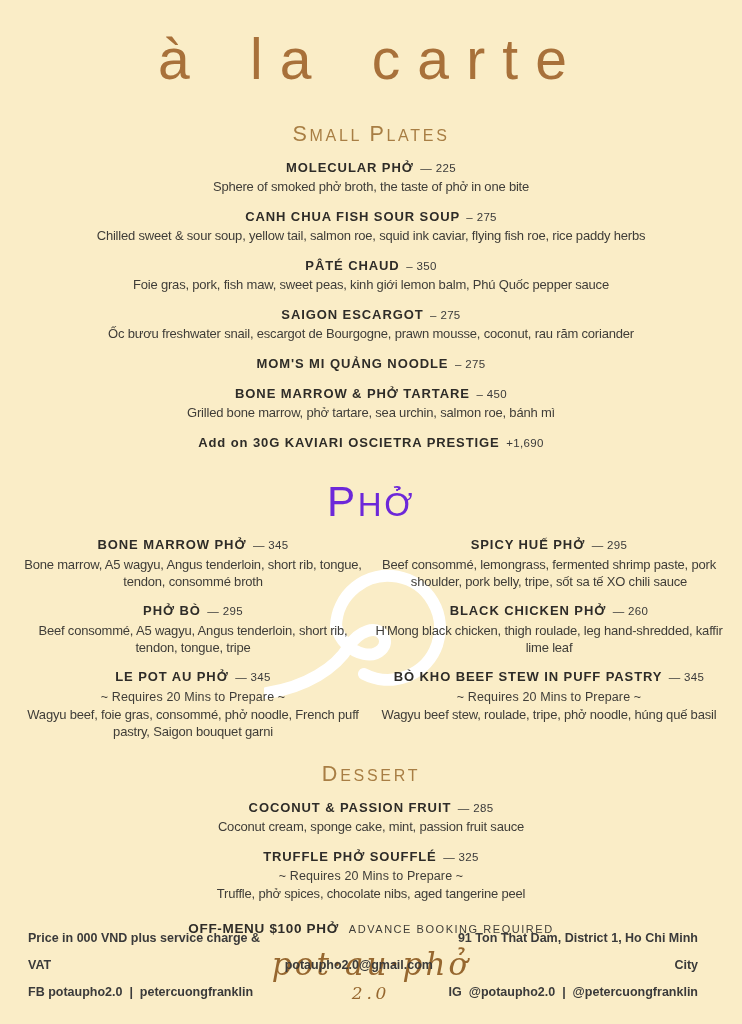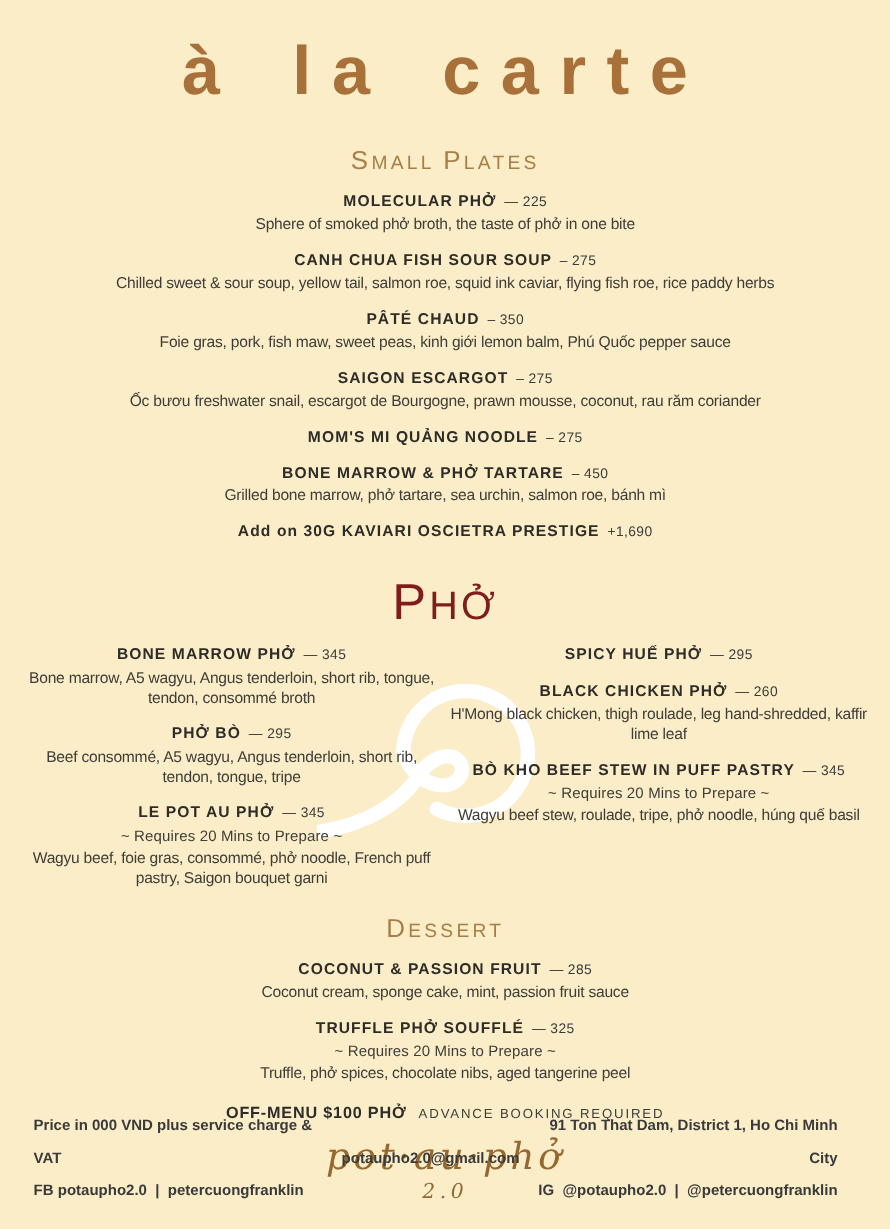--- a/index.html
+++ b/index.html
@@ -11,33 +11,33 @@
     position:relative;
     width:742px;height:1024px;
     margin:0 auto;
     background:#FAEDC7;
     overflow:hidden;
   }
   .content{position:relative;z-index:1;text-align:center;padding-top:28px;}
 
   
   .title{
-    font-size:57px;line-height:1.1;font-weight:bold;
+    font-size:57px;line-height:1.1;font-weight:normal;
     color:#A8713A;
     letter-spacing:.30em;word-spacing:.18em;
     margin:0 0 0 0;
   }
 
   
   .sec-header{color:#A87E44;letter-spacing:.17em;}
   .sec-header .secword{display:inline-block;font-size:16px;}
   .sec-header .secword{text-transform:uppercase;}
   .sec-header .secword::first-letter{font-size:1.35em;}
   .sp-header{margin-top:30px;}
-  .pho-header{margin-top:26px;color:#7f1d1d;}
+  .pho-header{margin-top:26px;color:#6d28d9;}
   .pho-header .secword{font-size:33px;font-weight:normal;letter-spacing:.08em;}
   .pho-header .secword::first-letter{font-size:1.28em;}
   .dessert-header{margin-top:8px;}
 
   
   .items{margin-top:12px;}
   .item{margin-bottom:12px;}
   .iname{
     font-size:13px;font-weight:bold;color:#2E2C28;
     letter-spacing:.07em;line-height:1.4;
@@ -157,20 +157,21 @@
         <div class="item">
           <div class="iname"><span>LE POT AU PHỞ</span> <span class="price">— 345</span></div>
           <div class="note">~ Requires 20 Mins to Prepare ~</div>
           <div class="desc">Wagyu beef, foie gras, consommé, phở noodle, French puff pastry, Saigon bouquet garni</div>
         </div>
       </div>
       <div class="pho-col">
         <div class="item">
           <div class="iname"><span>SPICY HUẾ PHỞ</span> <span class="price">— 295</span></div>
 
+          <div class="desc">Beef consommé, lemongrass, fermented shrimp paste, pork shoulder, pork belly, tripe, sốt sa tế XO chili sauce</div>
         </div>
         <div class="item">
           <div class="iname"><span>BLACK CHICKEN PHỞ</span> <span class="price">— 260</span></div>
 
           <div class="desc">H'Mong black chicken, thigh roulade, leg hand-shredded, kaffir lime leaf</div>
         </div>
         <div class="item">
           <div class="iname"><span>BÒ KHO BEEF STEW IN PUFF PASTRY</span> <span class="price">— 345</span></div>
           <div class="note">~ Requires 20 Mins to Prepare ~</div>
           <div class="desc">Wagyu beef stew, roulade, tripe, phở noodle, húng quế basil</div>

